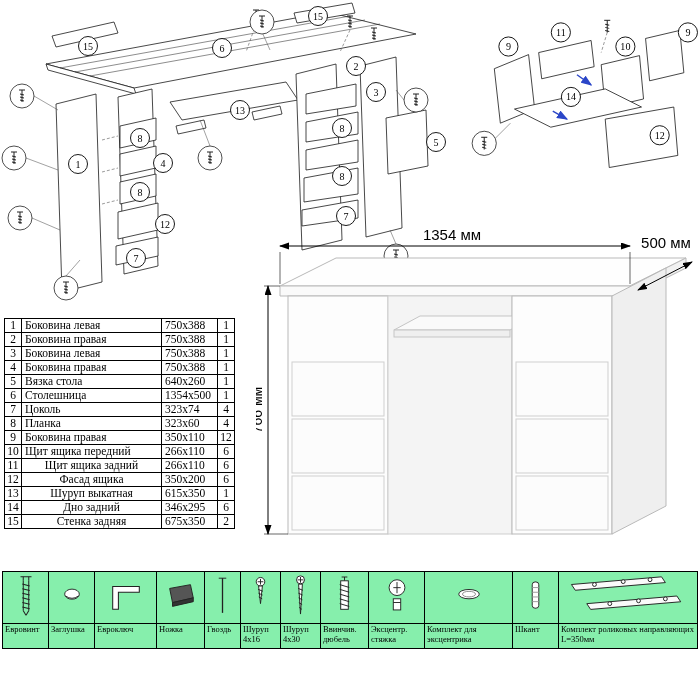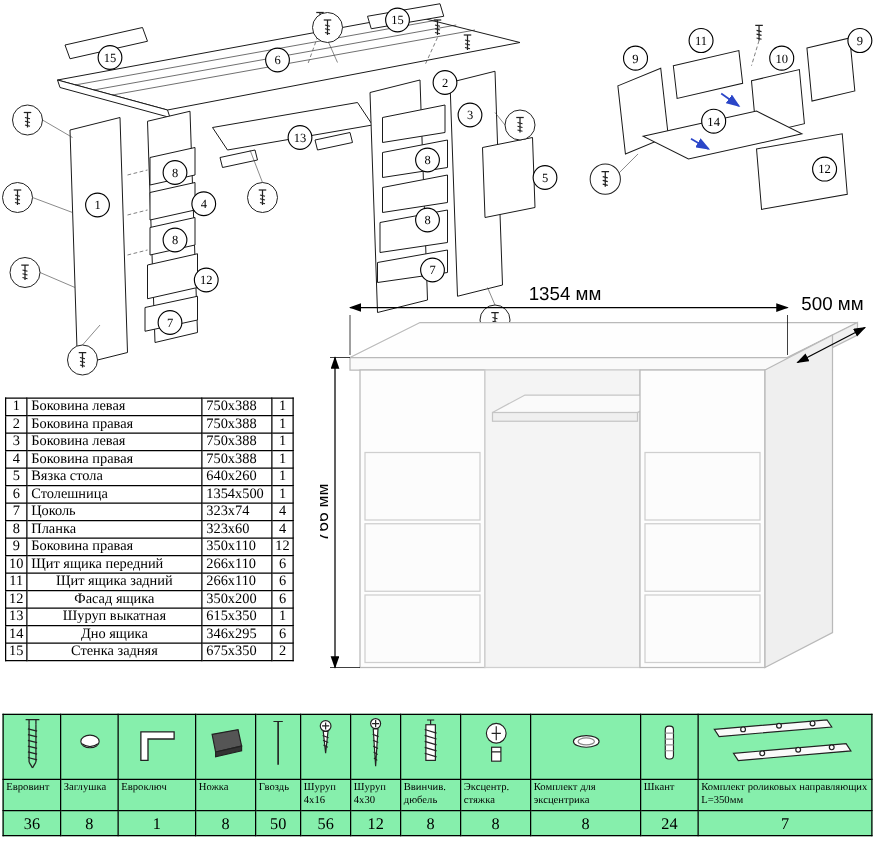--- a/index.html
+++ b/index.html
@@ -315,21 +315,21 @@
           <td>6</td>
         </tr>
         <tr>
           <td>13</td>
           <td>Шуруп выкатная</td>
           <td>615x350</td>
           <td>1</td>
         </tr>
         <tr>
           <td>14</td>
-          <td>Дно ящика</td>
+          <td>Дно задний</td>
           <td>346x295</td>
           <td>6</td>
         </tr>
         <tr>
           <td>15</td>
           <td>Стенка задняя</td>
           <td>675x350</td>
           <td>2</td>
         </tr>
       </tbody>
@@ -493,30 +493,16 @@
           <td>Ножка</td>
           <td>Гвоздь</td>
           <td>Шуруп 4x16</td>
           <td>Шуруп 4x30</td>
           <td>Ввинчив. дюбель</td>
           <td>Эксцентр. стяжка</td>
           <td>Комплект для эксцентрика</td>
           <td>Шкант</td>
           <td>Комплект роликовых направляющих L=350мм</td>
         </tr>
-      <tr class="hw-qty" id="hw-qty">
-          <td>36</td>
-          <td>8</td>
-          <td>1</td>
-          <td>8</td>
-          <td>50</td>
-          <td>56</td>
-          <td>12</td>
-          <td>8</td>
-          <td>8</td>
-          <td>8</td>
-          <td>24</td>
-          <td>7</td>
-        </tr>
     </tbody>
   </table>
 
 </div>
 
 </body></html>

